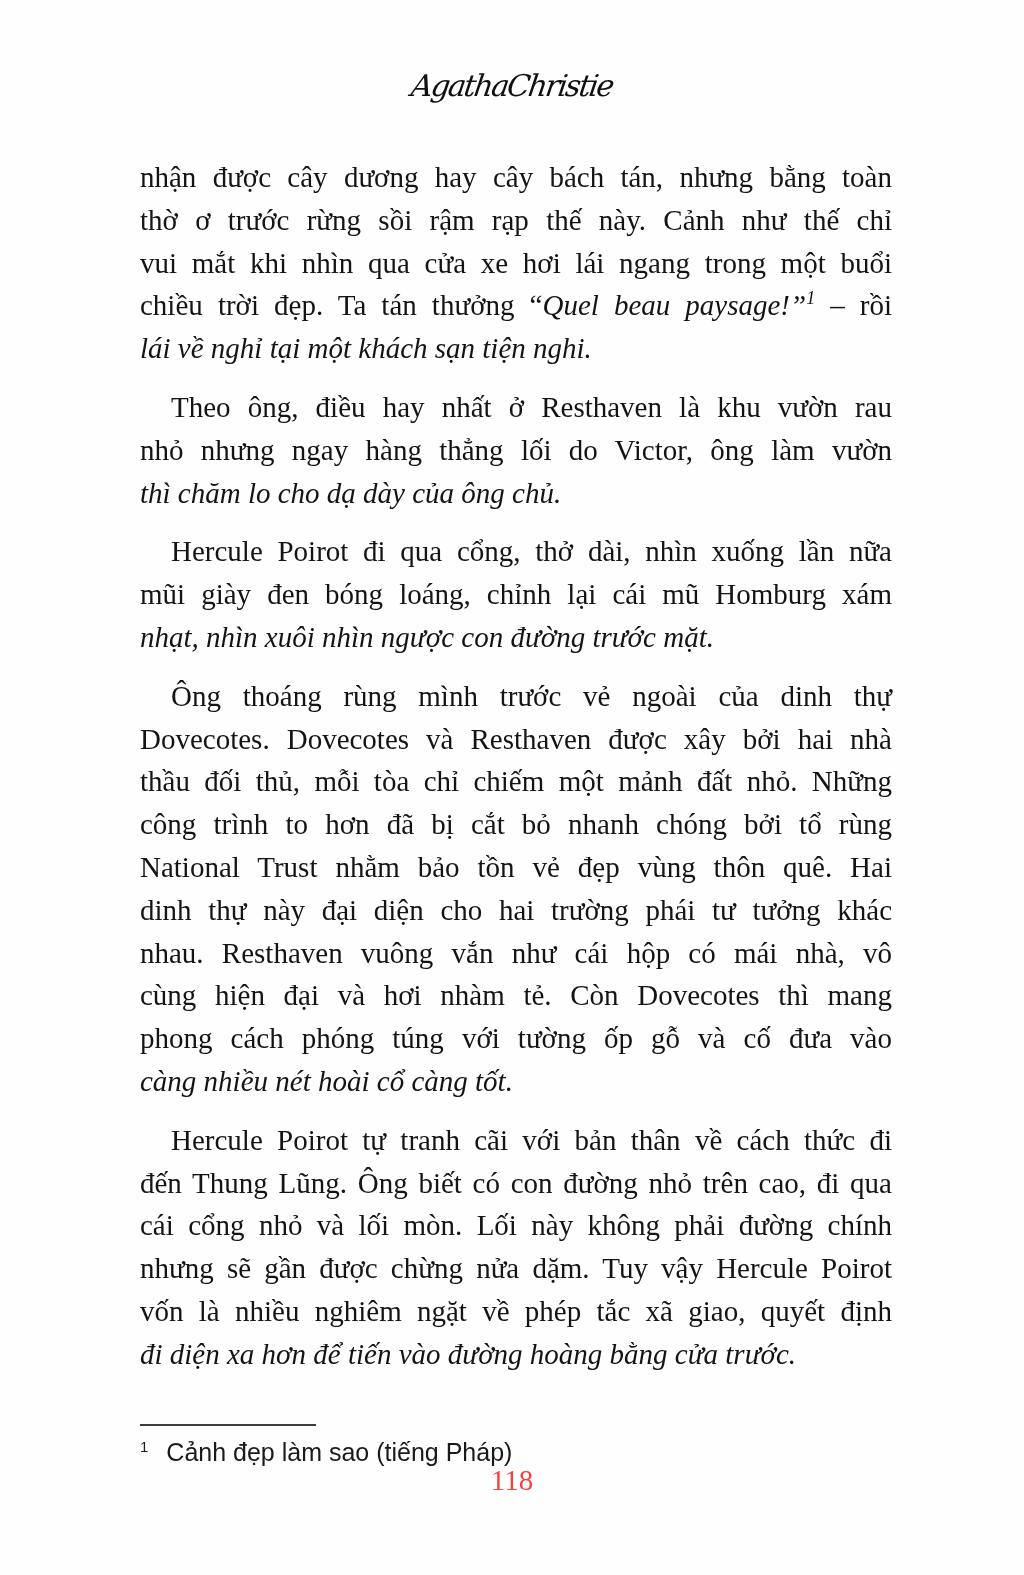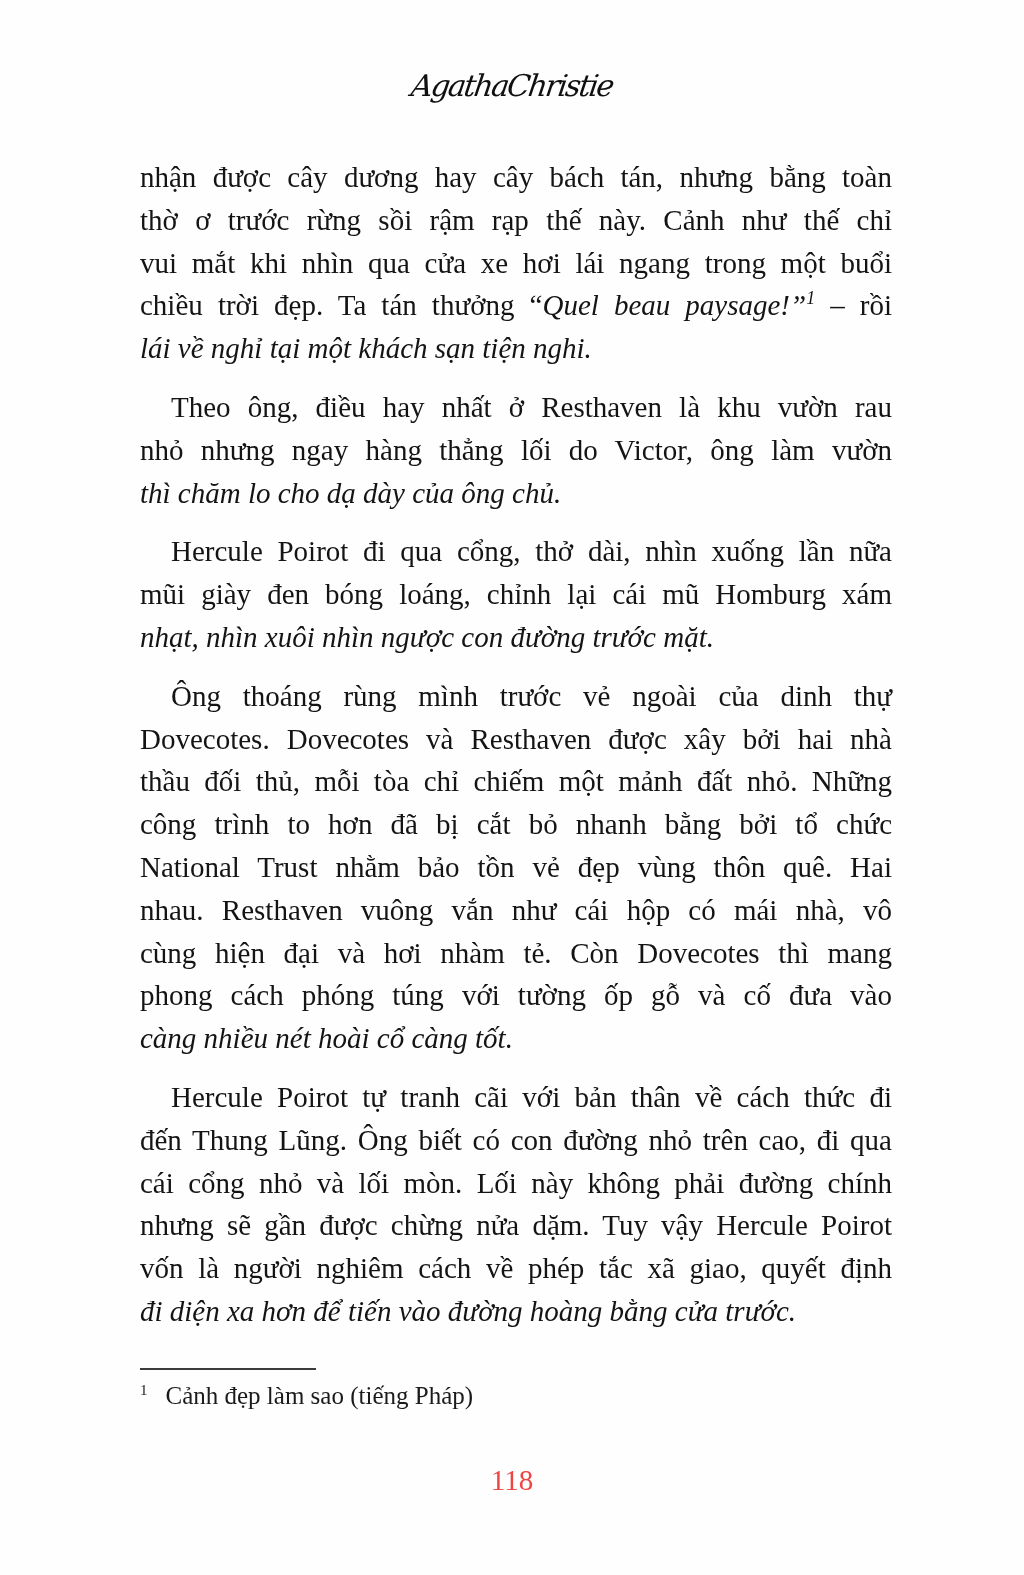--- a/index.html
+++ b/index.html
@@ -46,23 +46,23 @@
   .line i { }
   .line sup {
     font-size: 0.62em;
     font-style: italic;
     vertical-align: super;
     line-height: 0;
   }
   .footnote-block {
     position: absolute;
     left: 140px;
-    top: 1368px;
+    top: 1424px;
     width: 752px;
-    font-family: Liberation Serif, serif;
+    font-family: Liberation Sans, sans-serif;
     color: #1a1a1a;
   }
   .footnote-rule {
     width: 176px;
     height: 0;
     border-top: 2px solid #3c3c3c;
     margin-bottom: 9px;
   }
   .footnote-line {
     font-size: 25px;
@@ -111,34 +111,35 @@
     <div class="para">
       <div class="line indent">Hercule Poirot đi qua cổng, thở dài, nhìn xuống lần nữa</div>
       <div class="line">mũi giày đen bóng loáng, chỉnh lại cái mũ Homburg xám</div>
       <div class="line last">nhạt, nhìn xuôi nhìn ngược con đường trước mặt.</div>
     </div>
 
     <div class="para">
       <div class="line indent">Ông thoáng rùng mình trước vẻ ngoài của dinh thự</div>
       <div class="line">Dovecotes. Dovecotes và Resthaven được xây bởi hai nhà</div>
       <div class="line">thầu đối thủ, mỗi tòa chỉ chiếm một mảnh đất nhỏ. Những</div>
-      <div class="line">công trình to hơn đã bị cắt bỏ nhanh bằng bởi tổ chức</div>
+      <div class="line">công trình to hơn đã bị cắt bỏ nhanh chóng bởi tổ rùng</div>
       <div class="line">National Trust nhằm bảo tồn vẻ đẹp vùng thôn quê. Hai</div>
+      <div class="line">dinh thự này đại diện cho hai trường phái tư tưởng khác</div>
       <div class="line">nhau. Resthaven vuông vắn như cái hộp có mái nhà, vô</div>
       <div class="line">cùng hiện đại và hơi nhàm tẻ. Còn Dovecotes thì mang</div>
       <div class="line">phong cách phóng túng với tường ốp gỗ và cố đưa vào</div>
       <div class="line last">càng nhiều nét hoài cổ càng tốt.</div>
     </div>
 
     <div class="para">
       <div class="line indent">Hercule Poirot tự tranh cãi với bản thân về cách thức đi</div>
       <div class="line">đến Thung Lũng. Ông biết có con đường nhỏ trên cao, đi qua</div>
       <div class="line">cái cổng nhỏ và lối mòn. Lối này không phải đường chính</div>
       <div class="line">nhưng sẽ gần được chừng nửa dặm. Tuy vậy Hercule Poirot</div>
-      <div class="line">vốn là người nghiêm cách về phép tắc xã giao, quyết định</div>
+      <div class="line">vốn là nhiều nghiêm ngặt về phép tắc xã giao, quyết định</div>
       <div class="line last">đi diện xa hơn để tiến vào đường hoàng bằng cửa trước.</div>
     </div>
 
   </div>
 
   <div class="footnote-block">
     <div class="footnote-rule"></div>
     <div class="footnote-line"><sup>1</sup><span>Cảnh đẹp làm sao (tiếng Pháp)</span></div>
   </div>
 

